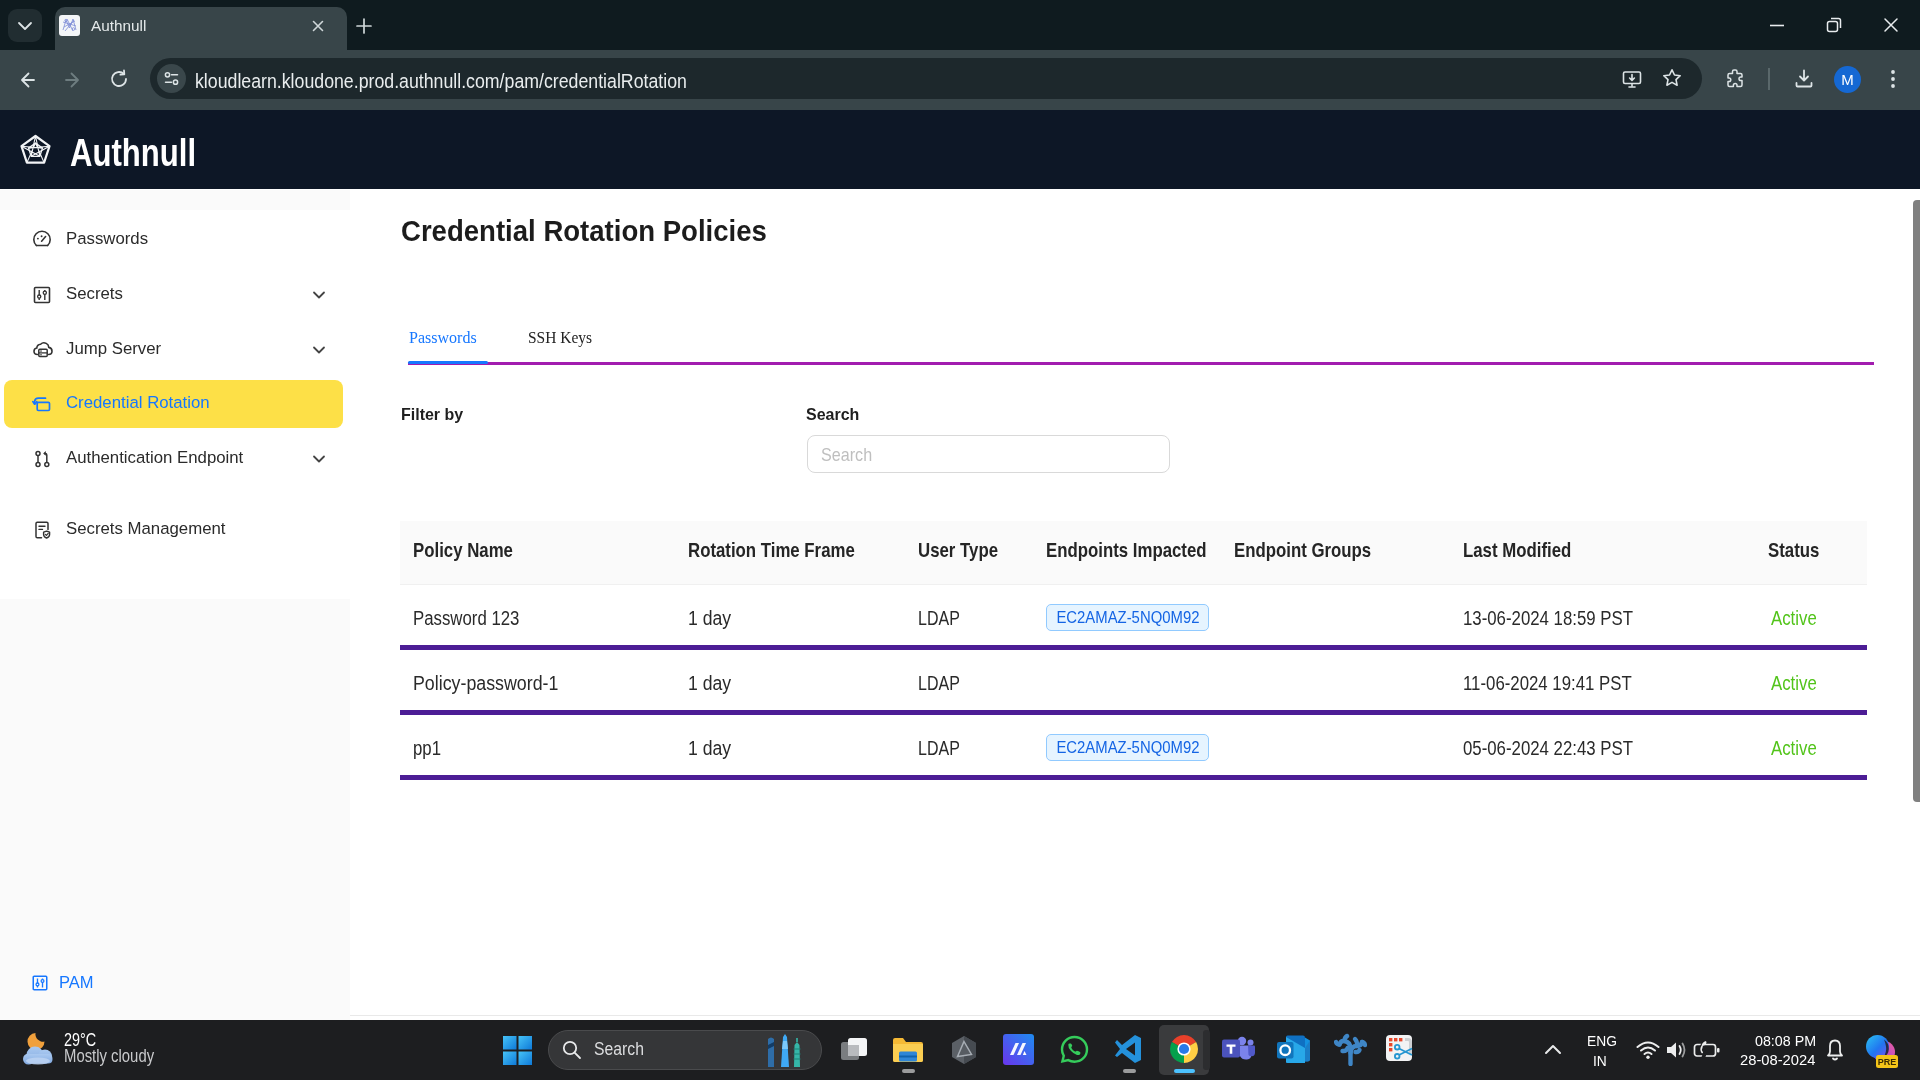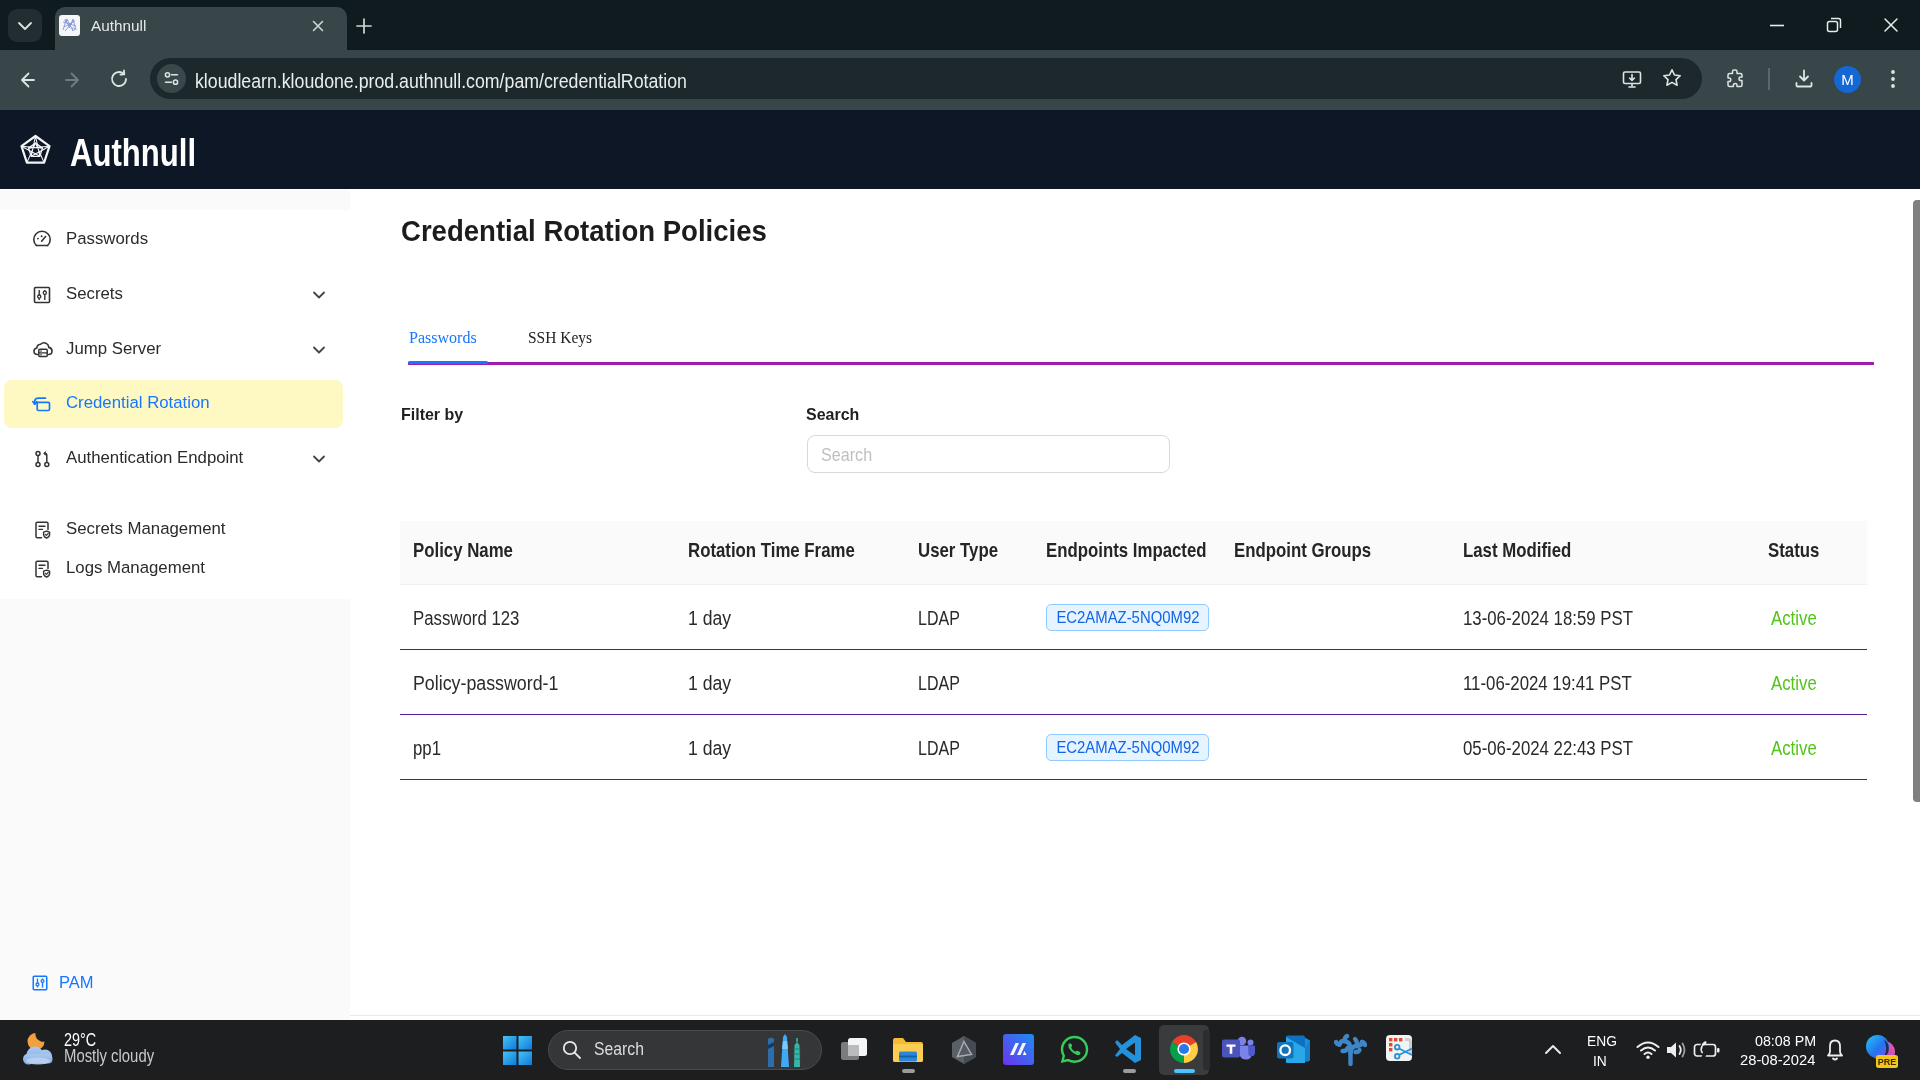--- a/index.html
+++ b/index.html
@@ -20,39 +20,39 @@
 #appheader { position:absolute; left:0; top:110px; width:1920px; height:79px; background:#0d1726; }
 #apptitle { position:absolute; left:70px; top:134px; font-size:38.5px; font-weight:bold; color:#fff; line-height:1; transform:scaleX(0.808); transform-origin:0 0; white-space:nowrap; }
 
 #content { position:absolute; left:0; top:189px; width:1920px; height:831px; background:#fff; }
 #sidebar { position:absolute; left:0; top:1px; width:350px; height:830px; background:#fafafa; }
 #menuwhite { position:absolute; left:0; top:20px; width:350px; height:389px; background:#fff; }
 .mi { position:absolute; left:4px; width:339px; height:48px; border-radius:8px; }
 .mi .mtxt { position:absolute; left:62px; top:14.5px; font-size:16.8px; color:#2b2b2b; line-height:1; white-space:nowrap; }
 .mi .micon { position:absolute; left:28px; top:14px; }
 .mi .mchev { position:absolute; left:308px; top:19px; }
-.mi.active { background:#fef9c3; }
+.mi.active { background:#fde047; }
 .mi.active .mtxt { color:#1677ff; }
 
 #main { position:absolute; left:350px; top:0; width:1570px; height:831px; }
 h1#pgtitle { position:absolute; left:51px; top:27.5px; font-size:29px; font-weight:bold; color:#1c1c1c; line-height:1; transform:scaleX(0.95); transform-origin:0 0; white-space:nowrap; }
 #addbtn { position:absolute; left:1316px; top:20px; width:198px; height:42px; background:#1677ff; border-radius:7px; color:#fff; font-size:19.5px; text-align:center; line-height:41px; }
 #addbtn span { display:inline-block; transform:scaleX(0.81); transform-origin:center; white-space:nowrap; }
 #tabsrow { position:absolute; left:58px; top:125px; width:1466px; height:51px; border-bottom:3px solid #a21caf;font-family:Liberation Serif, serif; }
 #tabP { position:absolute; left:1px; top:15px; font-size:17.5px; color:#1677ff; line-height:1; transform:scaleX(0.916); transform-origin:0 0; }
 #tabS { position:absolute; left:120px; top:15px; font-size:17.5px; color:#232323; line-height:1; transform:scaleX(0.885); transform-origin:0 0; }
 #inkbar { position:absolute; left:0px; top:47px; width:80px; height:3px; background:#1677ff; border-radius:2px; }
 .flabel { position:absolute; font-size:17px; font-weight:bold; color:#1f1f1f; line-height:1; transform:scaleX(0.94); transform-origin:0 0; }
 .finput { position:absolute; top:246px; height:38px; border:1px solid #d9d9d9; border-radius:8px; background:#fff; }
 .ph { position:absolute; top:8.5px; font-size:19px; color:#bfbfbf; line-height:1; transform:scaleX(0.85); transform-origin:0 0; white-space:nowrap; }
 
 #tbl { position:absolute; left:50px; top:332px; width:1467px; }
 #thead { position:absolute; left:0; top:0; width:1467px; height:64px; background:#fafafa; border-bottom:1px solid #f0f0f0; }
 .th { position:absolute; top:18px; font-size:21px; font-weight:bold; color:#252525; line-height:1; transform:scaleX(0.8); transform-origin:0 0; white-space:nowrap; }
-.row { position:absolute; left:0; width:1467px; height:65px; border-bottom:1px solid #4c1d95; }
+.row { position:absolute; left:0; width:1467px; height:65px; border-bottom:5px solid #4c1d95; }
 .td { position:absolute; font-size:20px; color:#2a2a2a; line-height:1; transform:scaleX(0.84); transform-origin:0 0; white-space:nowrap; }
 .tag { position:absolute; left:646px; width:163px; height:27px; background:#e6f4ff; border:1px solid #91caff; border-radius:5px; color:#1464e4; font-size:16px; text-align:center; line-height:25px; }
 .tag span { display:inline-block; transform:scaleX(0.93); transform-origin:center; }
 .green { color:#52c41a; }
 #botline { position:absolute; left:350px; top:826px; width:1570px; height:1px; background:#e9e9e9; }
 #pgscroll { position:absolute; left:1913px; top:11px; width:7px; height:602px; background:#808080; border-radius:4px 0 0 4px; }
 
 #taskbar { position:absolute; left:0; top:1020px; width:1920px; height:60px; background:#1d1e20; }
 #searchpill { position:absolute; left:548px; top:1030px; width:274px; height:40px; border-radius:20px; background:#353638; border:1px solid #4a4b4d; }
 </style>
@@ -223,31 +223,20 @@
         <span class="micon">
           <svg width="20" height="20" viewBox="0 0 20 20">
             <path d="M16 9.5 L16 3.5 Q16 2.2 14.7 2.2 L5.3 2.2 Q4 2.2 4 3.5 L4 16.5 Q4 17.8 5.3 17.8 L9.5 17.8" stroke="#333" stroke-width="1.5" fill="none" stroke-linecap="round"></path>
             <path d="M7 6.2 L13 6.2 M7 9.4 L10.5 9.4" stroke="#333" stroke-width="1.4" stroke-linecap="round"></path>
             <path d="M14.6 11.2 L17.6 12.2 L17.6 14.4 Q17.6 16.8 14.6 18 Q11.6 16.8 11.6 14.4 L11.6 12.2 Z" stroke="#333" stroke-width="1.4" fill="none" stroke-linejoin="round"></path>
             <path d="M13.3 14.3 L14.4 15.4 L16.2 13.3" stroke="#333" stroke-width="1.2" fill="none" stroke-linecap="round" stroke-linejoin="round"></path>
           </svg>
         </span>
         <span class="mtxt">Secrets Management</span>
       </div>
-    <div class="mi" style="top:355px">
-        <span class="micon">
-          <svg width="20" height="20" viewBox="0 0 20 20">
-            <path d="M16 9.5 L16 3.5 Q16 2.2 14.7 2.2 L5.3 2.2 Q4 2.2 4 3.5 L4 16.5 Q4 17.8 5.3 17.8 L9.5 17.8" stroke="#333" stroke-width="1.5" fill="none" stroke-linecap="round"></path>
-            <path d="M7 6.2 L13 6.2 M7 9.4 L10.5 9.4" stroke="#333" stroke-width="1.4" stroke-linecap="round"></path>
-            <path d="M14.6 11.2 L17.6 12.2 L17.6 14.4 Q17.6 16.8 14.6 18 Q11.6 16.8 11.6 14.4 L11.6 12.2 Z" stroke="#333" stroke-width="1.4" fill="none" stroke-linejoin="round"></path>
-            <path d="M13.3 14.3 L14.4 15.4 L16.2 13.3" stroke="#333" stroke-width="1.2" fill="none" stroke-linecap="round" stroke-linejoin="round"></path>
-          </svg>
-        </span>
-        <span class="mtxt">Logs Management</span>
-      </div>
     <div id="pam" style="position:absolute;left:59px;top:783px;font-size:16.5px;color:#1677ff">PAM</div>
     <svg class="abs" style="left:31px;top:784px" width="18" height="18" viewBox="0 0 20 20">
         <rect x="2.5" y="2.5" width="15" height="15" rx="1" stroke="#1677ff" stroke-width="1.7" fill="none"></rect>
         <path d="M7.2 5 L7.2 15 M12.8 5 L12.8 15" stroke="#1677ff" stroke-width="1.5"></path>
         <circle cx="7.2" cy="11.6" r="1.6" fill="#fff" stroke="#1677ff" stroke-width="1.4"></circle>
         <circle cx="12.8" cy="7.8" r="1.6" fill="#fff" stroke="#1677ff" stroke-width="1.4"></circle>
       </svg>
   </div>
   <div id="main">
     <h1 id="pgtitle">Credential Rotation Policies</h1>

